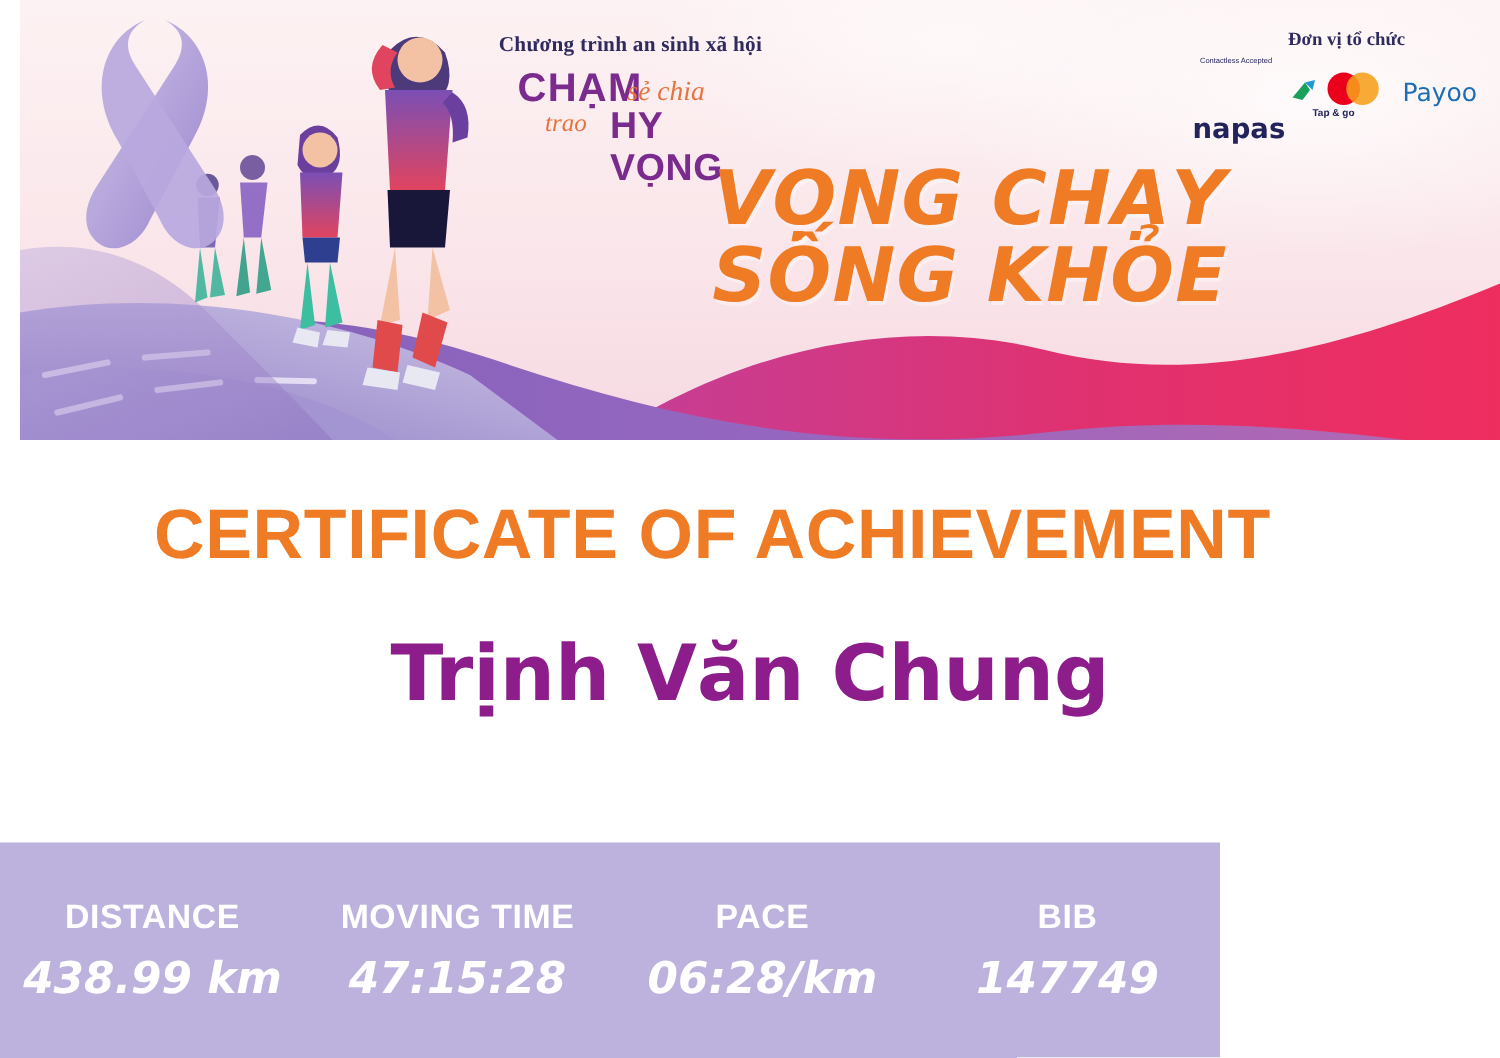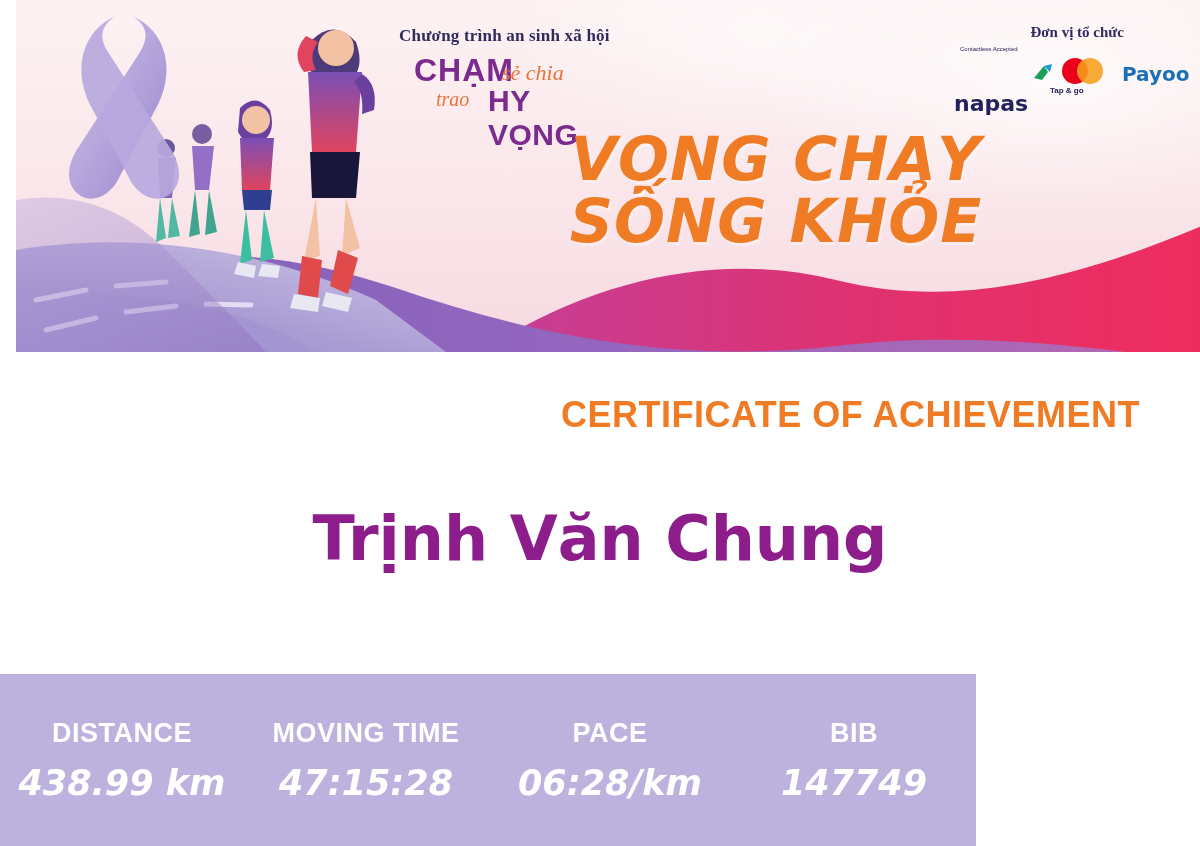--- a/index.html
+++ b/index.html
@@ -113,34 +113,34 @@
   .mc { position: absolute; left: 108px; top: 8px; }
   .mc-dot { position:absolute; width:26px; height:26px; border-radius:50%; top:0; }
   .mc-red { left:0; background:#eb001b; }
   .mc-yellow { left:15px; background:#f79e1b; opacity:.88; }
   .tapgo {
     position:absolute; left:96px; top:36px;
     font-size:8px; color:#23235b; font-weight:bold;
   }
   .payoo {
     position:absolute; left:168px; top:12px;
-    font-size:20px; font-weight:bold; color:#1b6fb5;
+    font-size:20px; font-weight:normal; color:#1b6fb5;
     font-family:"DejaVu Sans", sans-serif;
   }
 
   
   .mid {
     position: absolute; top: 352px; left: 0;
     width: 1200px; height: 322px;
     background: #ffffff;
   }
   .cert-title {
     position: absolute; top: 42px; left: 0; width: 1140px;
-    text-align: right;
-    font-size: 36px; font-weight: bold; color: #ef7b24;
+    text-align: center;
+    font-size: 56px; font-weight: bold; color: #ef7b24;
     letter-spacing: .5px;
   }
   .athlete {
     position: absolute; top: 150px; left: 0; width: 1200px;
     text-align: center;
     font-size: 62px; font-weight: bold; 
     color: #8c1d8a;
     font-family: "DejaVu Sans", sans-serif;
   }
 

